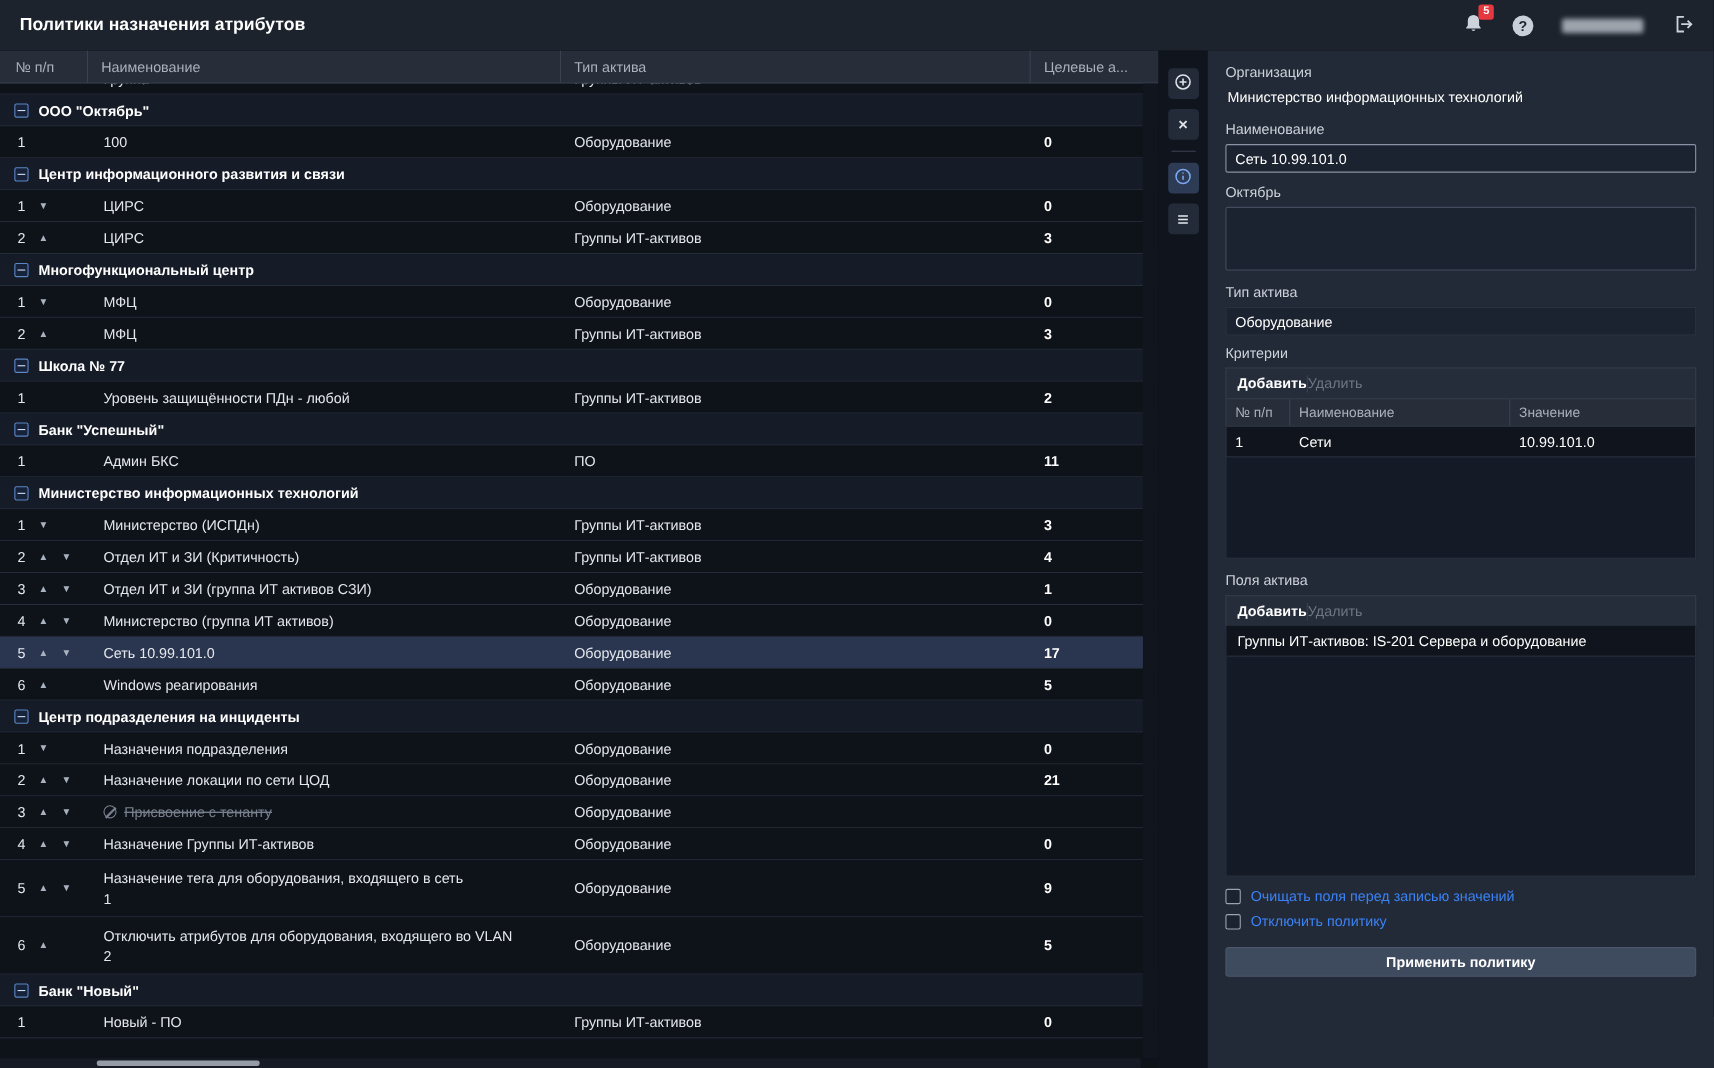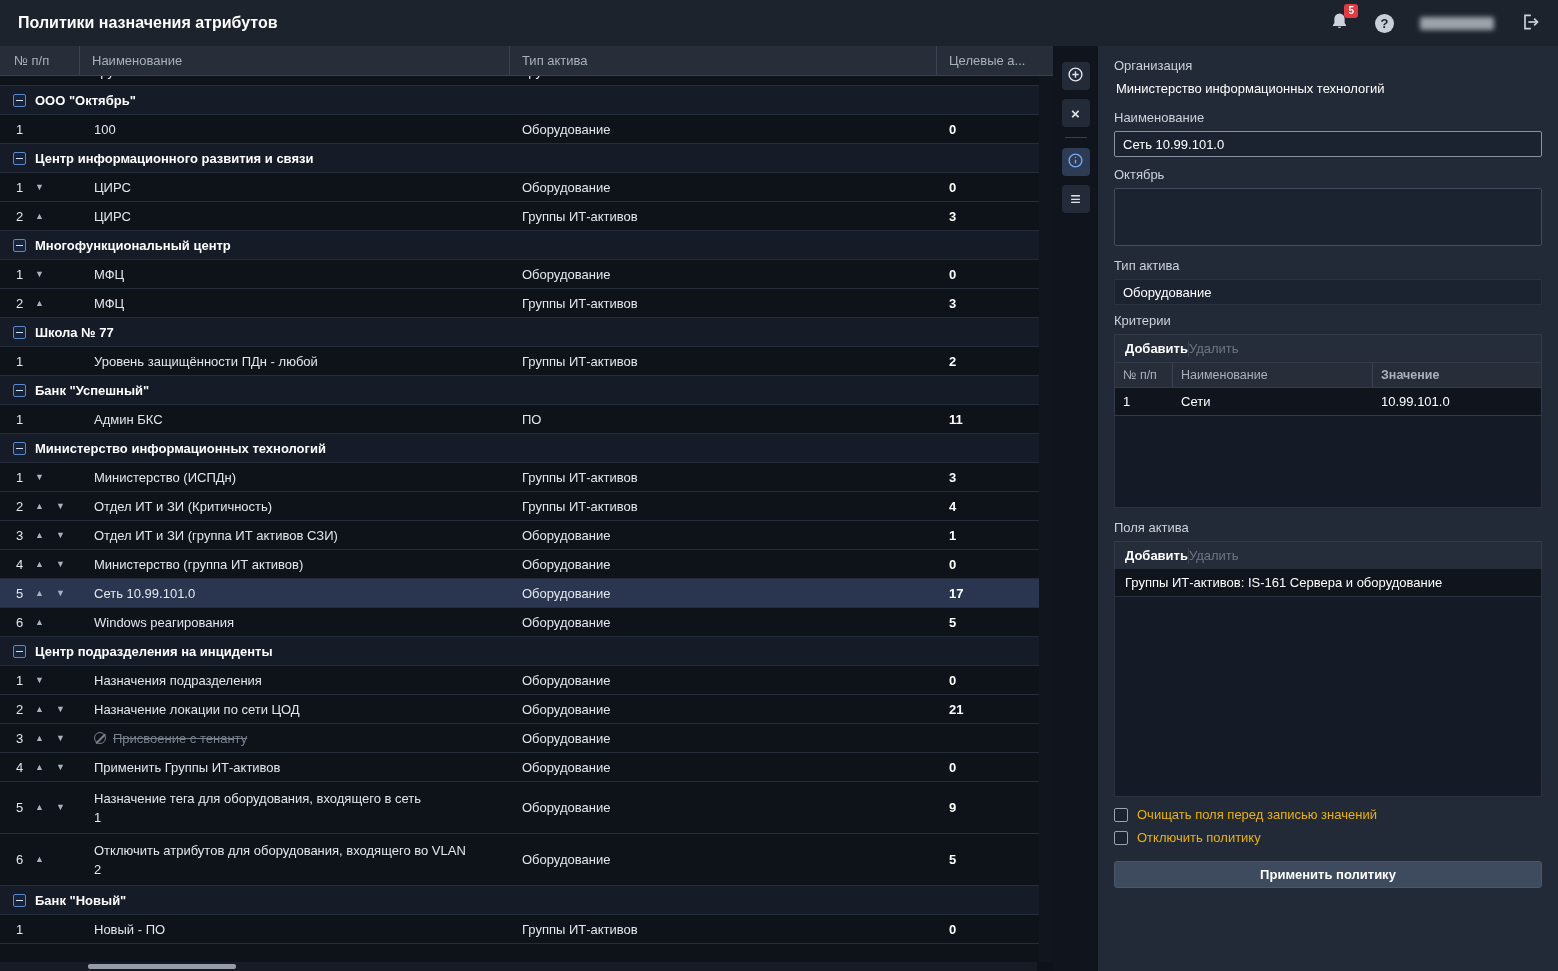--- a/index.html
+++ b/index.html
@@ -81,34 +81,34 @@
     padding:0 8px; color:#fff; margin-bottom:8px; }
 
   .mini-toolbar { height:28px; display:flex; align-items:center; background:#262d3a;
     border:1px solid #333b4a; border-bottom:none; padding:0 10px; }
   .btn-add { font-weight:bold; color:#ffffff; cursor:pointer; }
   .btn-del { color:#6d7685; }
   .vdiv { width:1px; height:16px; background:#3a4150; }
 
   .mini-table-head { display:flex; height:26px; background:#272d39; border:1px solid #333b4a; }
   .mh { display:flex; align-items:center; padding:0 8px; font-size:12.5px; color:#a9b1bd; border-right:1px solid #3a4150; }
-  .mh.m1 { width:58px; } .mh.m2 { width:200px; } .mh.m3 { flex:1; border-right:none;font-weight:bold; }
+  .mh.m1 { width:58px; } .mh.m2 { width:200px; } .mh.m3 { flex:1; border-right:none; }
   .mini-row { display:flex; height:28px; background:#0f141d; border:1px solid #333b4a; border-top:none;
     align-items:center; color:#fff; cursor:pointer; }
   .mc { padding:0 8px; overflow:hidden; white-space:nowrap; }
   .mc.m1 { width:58px; } .mc.m2 { width:200px; }
   .crit-empty { height:92px; background:#151b26; border:1px solid #2a3240; border-top:none; margin-bottom:12px; }
 
   .fields-list { height:228px; background:#151b26; border:1px solid #2a3240; border-top:none; margin-bottom:10px; overflow:hidden; }
   .field-item { height:28px; background:#0f141d; border-bottom:1px solid #2a3240; display:flex;
     align-items:center; padding:0 10px; color:#fff; cursor:pointer; }
 
   .check-row { display:flex; align-items:center; gap:9px; margin-bottom:8px; cursor:pointer; }
   .checkbox { width:14px; height:14px; border:1px solid #9aa3b2; background:#1b2230; border-radius:2px; flex:0 0 14px; }
-  .check-label { color:#eab308; }
+  .check-label { color:#3b82f6; }
 
   .apply-btn { margin-top:8px; width:100%; height:27px; background:#3e4a5e; border:1px solid #4a5669;
     border-radius:3px; color:#ffffff; font-weight:bold; font-size:13px; cursor:pointer;
     font-family:"Liberation Sans",sans-serif; }
 </style>
 </head>
 <body>
 
 <header class="app-header">
   <div class="app-title">Политики назначения атрибутов</div>
@@ -408,21 +408,21 @@
           <div class="cell c-target"></div>
         </div>
         <div class="row">
           <div class="cell c-num">4</div>
           <div class="cell c-arr">
             <span class="arr">▲</span>
             <span class="arr">▼</span>
           </div>
           <div class="cell c-name">
             <div class="pname">
-              <span>Применить Группы ИТ-активов</span>
+              <span>Назначение Группы ИТ-активов</span>
             </div>
           </div>
           <div class="cell c-type">Оборудование</div>
           <div class="cell c-target">0</div>
         </div>
         <div class="row tall">
           <div class="cell c-num">5</div>
           <div class="cell c-arr">
             <span class="arr">▲</span>
             <span class="arr">▼</span>
@@ -534,21 +534,21 @@
       </div>
     <div class="crit-empty"></div>
 
     <div class="f-label">Поля актива</div>
     <div class="mini-toolbar">
       <span class="btn-add">Добавить</span>
       <span class="vdiv"></span>
       <span class="btn-del">Удалить</span>
     </div>
     <div class="fields-list" id="fields-list">
-        <div class="field-item">Группы ИТ-активов: IS-161 Сервера и оборудование</div>
+        <div class="field-item">Группы ИТ-активов: IS-201 Сервера и оборудование</div>
       </div>
 
     <div id="checkboxes">
         <label class="check-row">
           <span class="checkbox"></span>
           <span class="check-label">Очищать поля перед записью значений</span>
         </label>
         <label class="check-row">
           <span class="checkbox"></span>
           <span class="check-label">Отключить политику</span>

